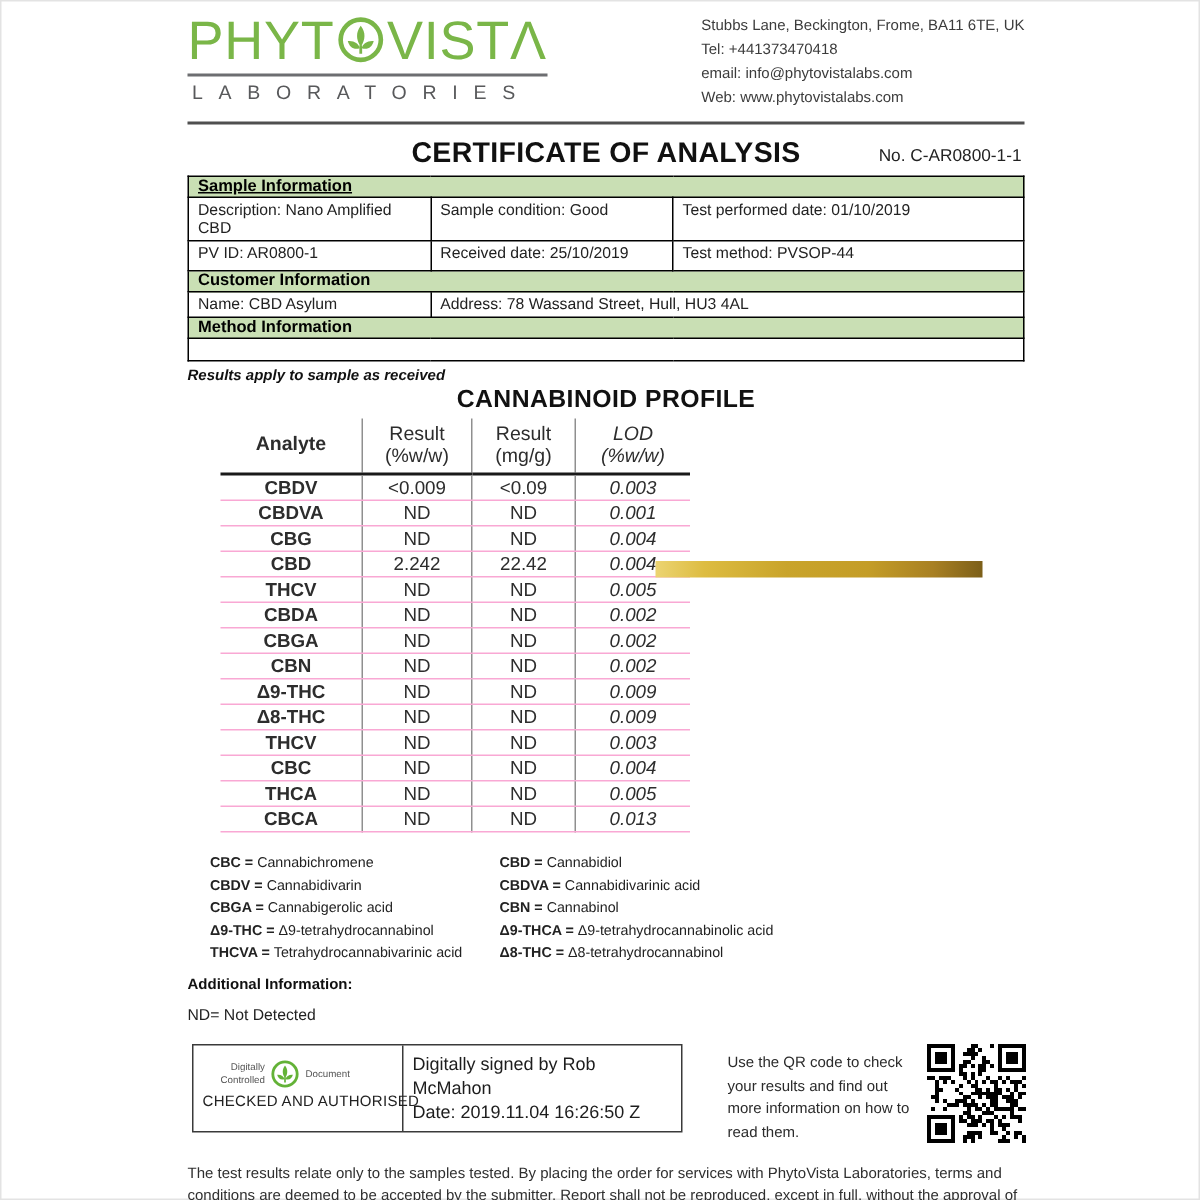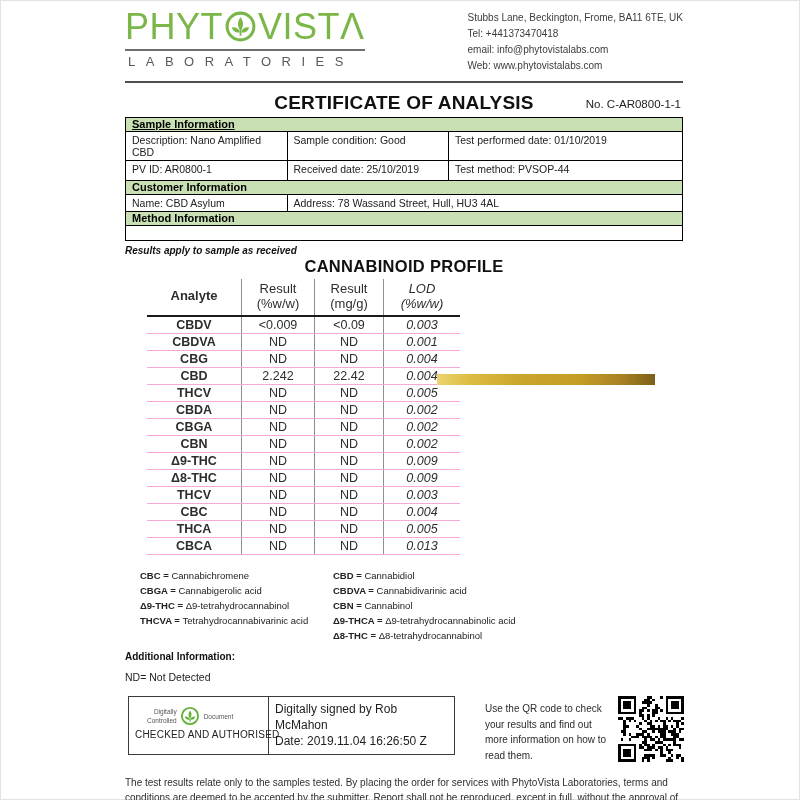--- a/index.html
+++ b/index.html
@@ -265,20 +265,21 @@
             <td class="pt-lod">0.013</td>
           </tr>
         </tbody>
     </table>
     <div class="gold-bar"></div>
   </div>
 
   <div class="legend">
     <div>
         <div><b>CBC = </b>Cannabichromene</div>
+        <div><b>CBDV = </b>Cannabidivarin</div>
         <div><b>CBGA = </b>Cannabigerolic acid</div>
         <div><b>Δ9-THC = </b>Δ9-tetrahydrocannabinol</div>
         <div><b>THCVA = </b>Tetrahydrocannabivarinic acid</div>
       </div>
     <div>
         <div><b>CBD = </b>Cannabidiol</div>
         <div><b>CBDVA = </b>Cannabidivarinic acid</div>
         <div><b>CBN = </b>Cannabinol</div>
         <div><b>Δ9-THCA = </b>Δ9-tetrahydrocannabinolic acid</div>
         <div><b>Δ8-THC = </b>Δ8-tetrahydrocannabinol</div>

